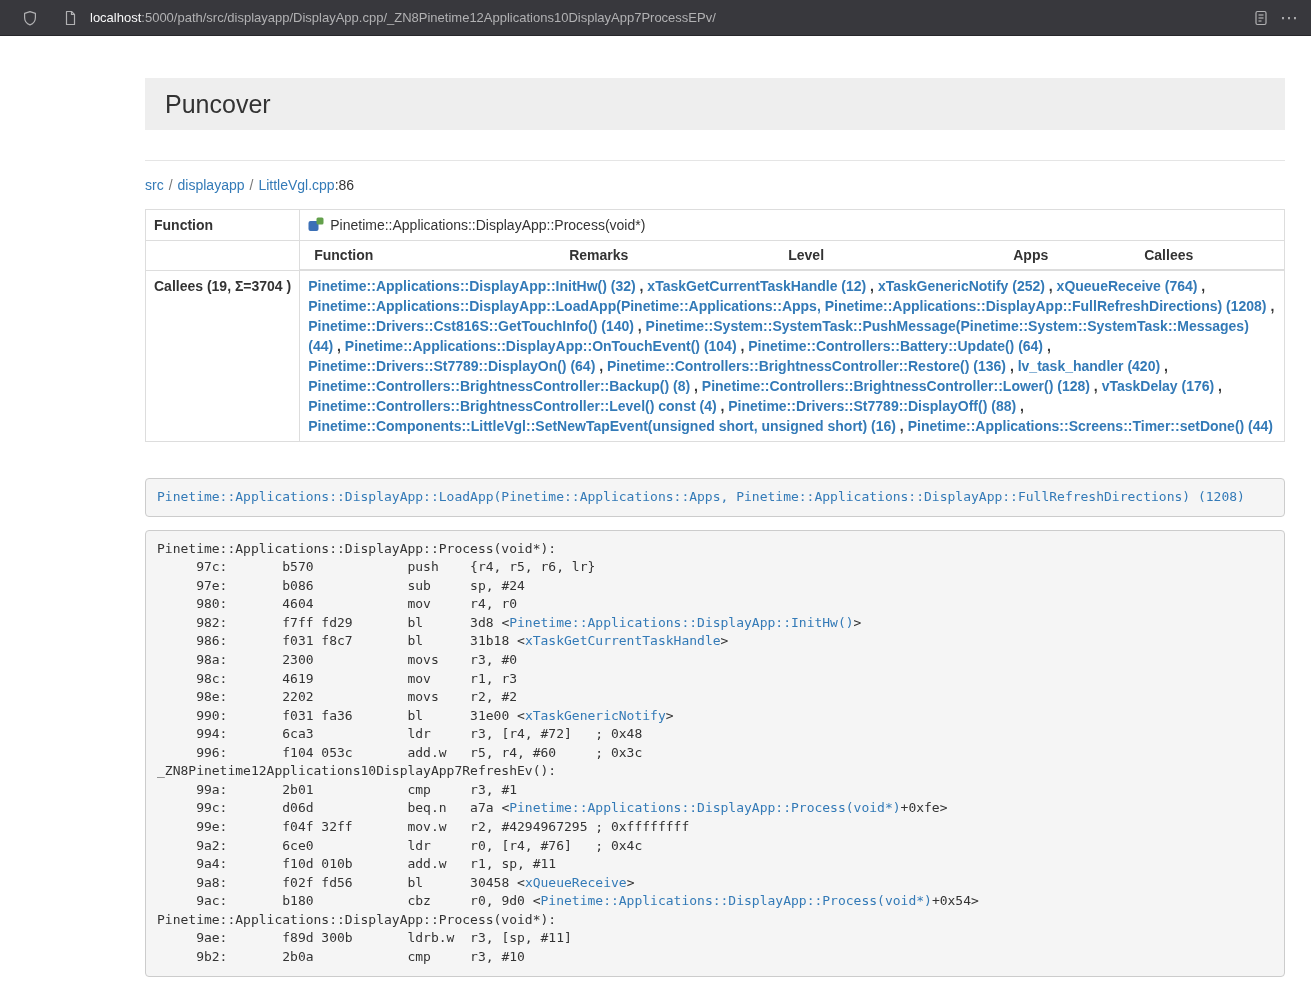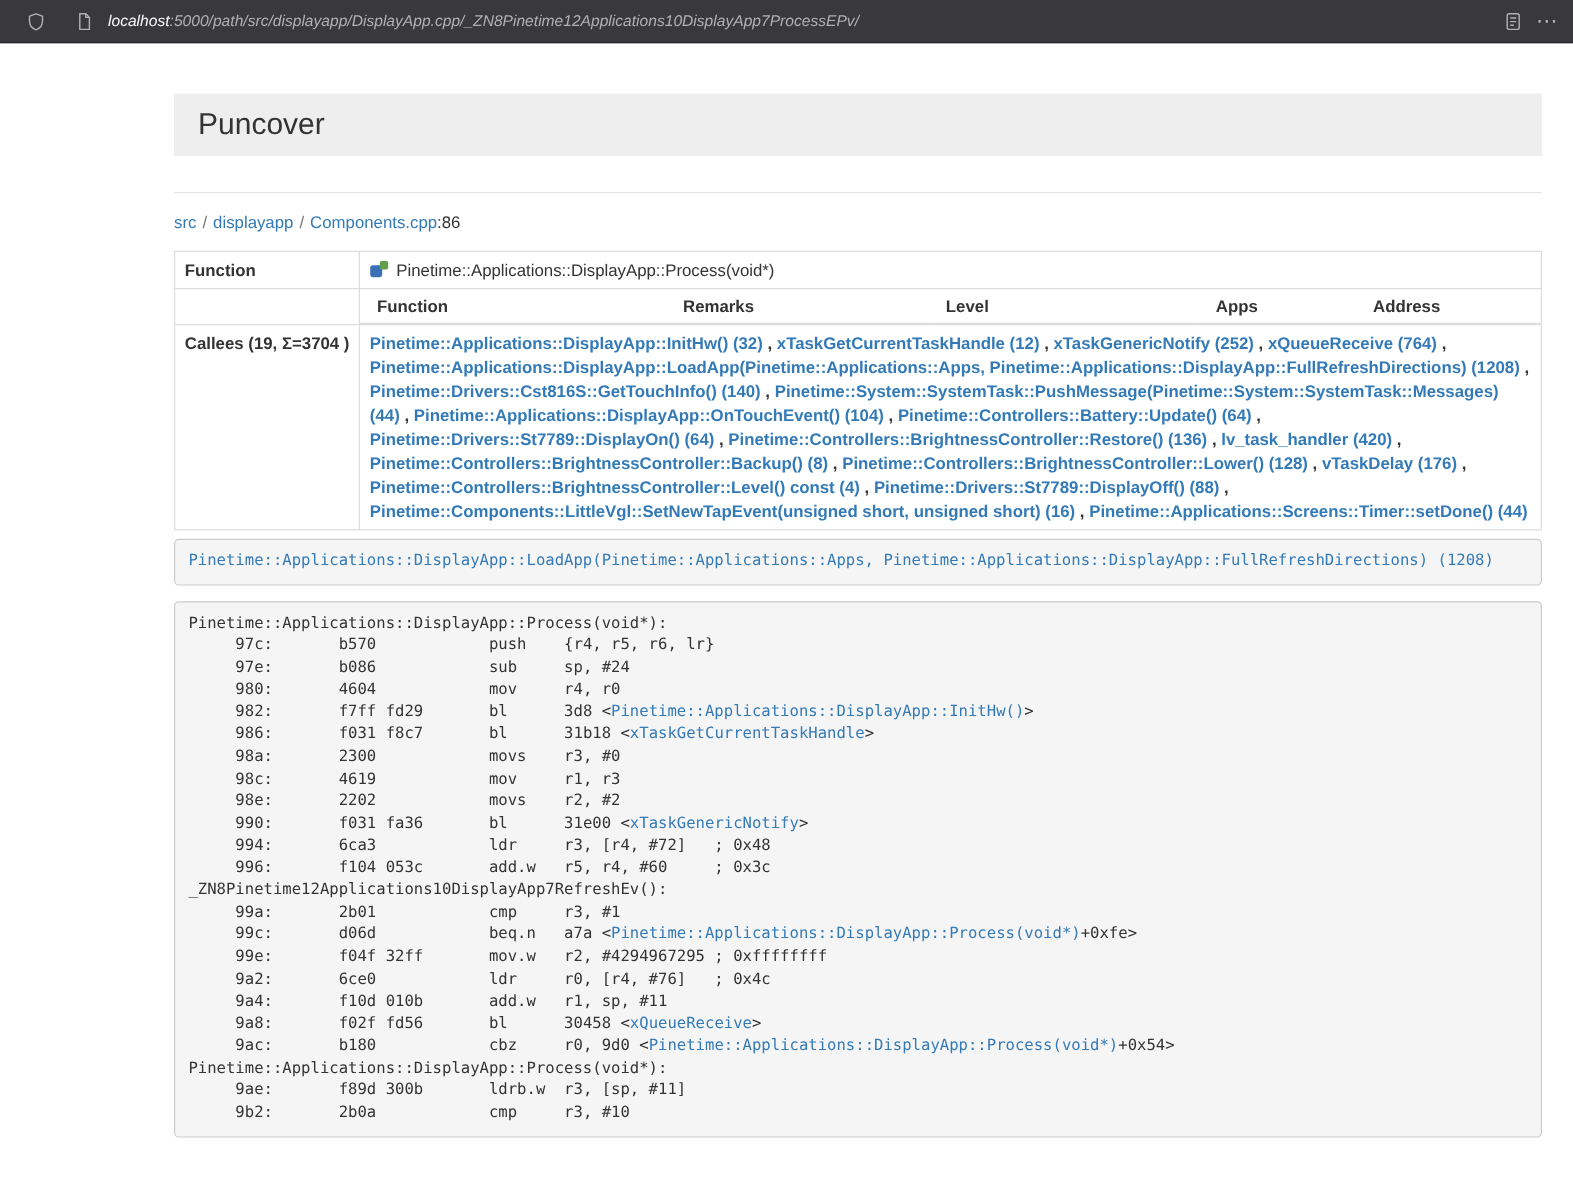--- a/index.html
+++ b/index.html
@@ -10,21 +10,20 @@
     color: var(--text-color, #333);
   }
 
   
   .topbar {
     height: 36px;
     background: var(--topbar-bg, #38383d);
     border-bottom: 1px solid #27272b;
     display: flex;
     align-items: center;
-    font-style: italic;
   }
   .tb-icon {
     display: inline-flex;
     align-items: center;
     justify-content: center;
     width: 28px; height: 28px;
     border-radius: 3px;
     cursor: pointer;
     flex: 0 0 auto;
   }
@@ -73,21 +72,21 @@
   .breadcrumb { margin: 0 0 14px 0; line-height: 20px; }
   .bc-sep { color: #777; padding: 0 5px; }
   .bc-suffix { color: var(--text-color, #333); }
 
   a { color: var(--link-color, #337ab7); text-decoration: none; cursor: pointer; }
 
   
   table.ftable {
     border-collapse: collapse;
     width: 100%;
-    margin-bottom: 7px;
+    margin-bottom: 36px;
   }
   .ftable > tbody > tr > th,
   .ftable > tbody > tr > td {
     border: 1px solid var(--table-border, #ddd);
     padding: 5px 8px;
     vertical-align: top;
     text-align: left;
     line-height: 20px;
   }
   .ftable > tbody > tr > th {
@@ -158,21 +157,21 @@
 </div>
 
 <div class="container">
 
   <div class="jumbotron">
     <span class="title">Puncover</span>
   </div>
 
   <hr class="divider">
 
-  <div class="breadcrumb" id="breadcrumb"><a>src</a><span class="bc-sep">/</span><a>displayapp</a><span class="bc-sep">/</span><a>Components.cpp</a><span class="bc-suffix">:86</span></div>
+  <div class="breadcrumb" id="breadcrumb"><a>src</a><span class="bc-sep">/</span><a>displayapp</a><span class="bc-sep">/</span><a>LittleVgl.cpp</a><span class="bc-suffix">:86</span></div>
 
   <table class="ftable">
     <tbody>
       <tr>
         <th>Function</th>
         <td>
           <span class="ficon">
             <svg width="16" height="16" viewBox="0 0 16 16">
               <rect x="0.5" y="4" width="10" height="10" rx="2" fill="#3b6fb6"></rect>
               <rect x="8.5" y="0.5" width="7" height="7" rx="1.5" fill="#63a04b"></rect>
@@ -183,21 +182,21 @@
       <tr>
         <th></th>
         <td class="nested-cell">
           <table class="inner">
             <tbody>
               <tr>
                 <th class="c-addr">Function</th>
                 <th class="c-rem">Remarks</th>
                 <th class="c-stack">Level</th>
                 <th class="c-code">Apps</th>
-                <th>Address</th>
+                <th>Callees</th>
               </tr>
             </tbody>
           </table>
         </td>
       </tr>
       <tr>
         <th>Callees (19, Σ=3704 )</th>
         <td class="callees-cell" id="callees"><a>Pinetime::Applications::DisplayApp::InitHw() (32)</a><span class="callee-sep"> , </span><a>xTaskGetCurrentTaskHandle (12)</a><span class="callee-sep"> , </span><a>xTaskGenericNotify (252)</a><span class="callee-sep"> , </span><a>xQueueReceive (764)</a><span class="callee-sep"> , </span><a>Pinetime::Applications::DisplayApp::LoadApp(Pinetime::Applications::Apps, Pinetime::Applications::DisplayApp::FullRefreshDirections) (1208)</a><span class="callee-sep"> , </span><a>Pinetime::Drivers::Cst816S::GetTouchInfo() (140)</a><span class="callee-sep"> , </span><a>Pinetime::System::SystemTask::PushMessage(Pinetime::System::SystemTask::Messages) (44)</a><span class="callee-sep"> , </span><a>Pinetime::Applications::DisplayApp::OnTouchEvent() (104)</a><span class="callee-sep"> , </span><a>Pinetime::Controllers::Battery::Update() (64)</a><span class="callee-sep"> , </span><a>Pinetime::Drivers::St7789::DisplayOn() (64)</a><span class="callee-sep"> , </span><a>Pinetime::Controllers::BrightnessController::Restore() (136)</a><span class="callee-sep"> , </span><a>lv_task_handler (420)</a><span class="callee-sep"> , </span><a>Pinetime::Controllers::BrightnessController::Backup() (8)</a><span class="callee-sep"> , </span><a>Pinetime::Controllers::BrightnessController::Lower() (128)</a><span class="callee-sep"> , </span><a>vTaskDelay (176)</a><span class="callee-sep"> , </span><a>Pinetime::Controllers::BrightnessController::Level() const (4)</a><span class="callee-sep"> , </span><a>Pinetime::Drivers::St7789::DisplayOff() (88)</a><span class="callee-sep"> , </span><a>Pinetime::Components::LittleVgl::SetNewTapEvent(unsigned short, unsigned short) (16)</a><span class="callee-sep"> , </span><a>Pinetime::Applications::Screens::Timer::setDone() (44)</a></td>
       </tr>
     </tbody>

